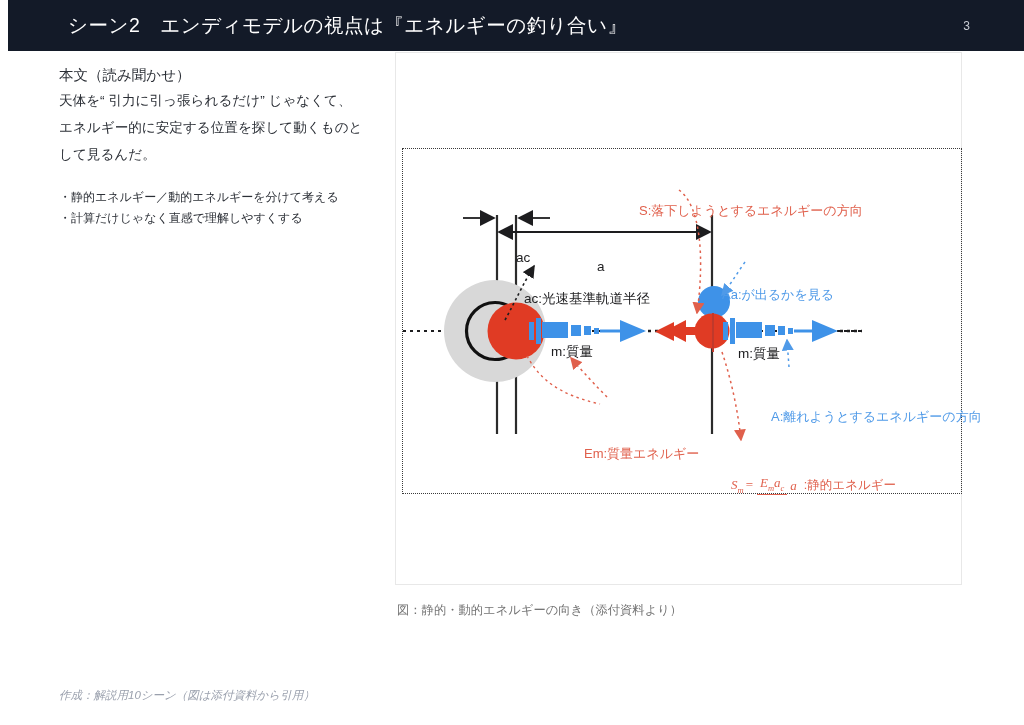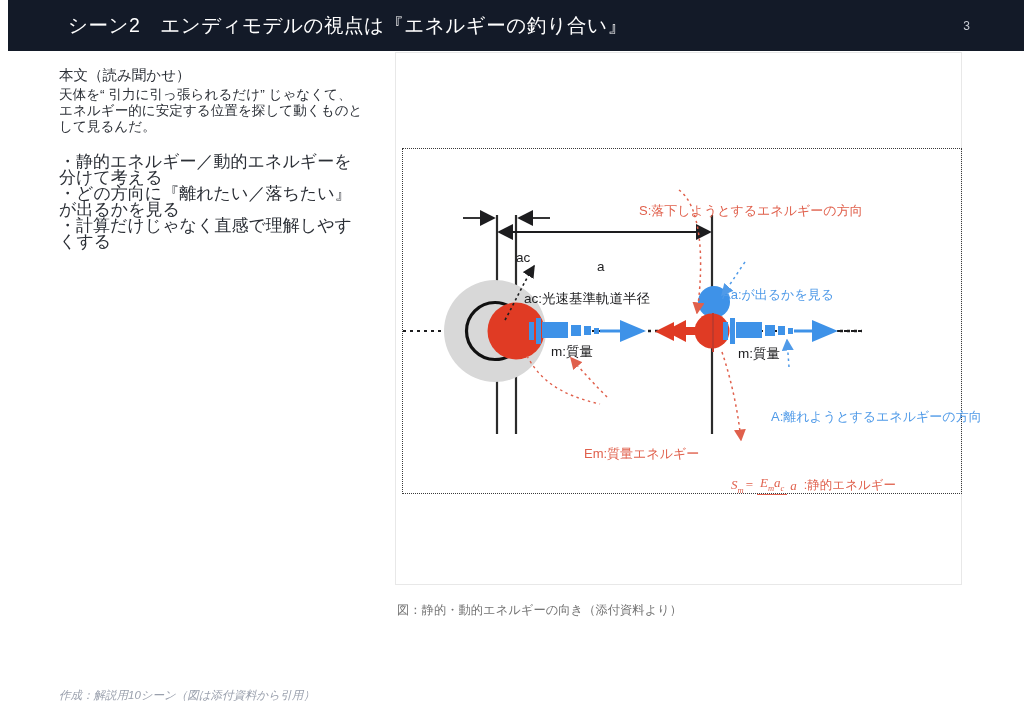--- a/index.html
+++ b/index.html
@@ -32,26 +32,26 @@
   }
 
   
   .left-col{
     position:absolute;left:59px;top:64px;width:305px;
   }
   .block-heading{
     font-size:14.5px;line-height:22px;color:#2b2f36;margin:0 0 1px 0;
   }
   .block-body{
-    font-size:13.6px;line-height:16px;color:#2b2f36;margin:0;
+    font-size:13.6px;line-height:27px;color:#2b2f36;margin:0;
     white-space:pre-line;
   }
   .points{margin-top:19px;}
   .point-item{
-    font-size:17px;line-height:16px;color:#2b2f36;
+    font-size:12px;line-height:21px;color:#2b2f36;
   }
 
   .footer-note{
     position:absolute;left:59px;top:688px;
     font-size:11.5px;color:#9aa0ad;font-style:italic;
   }
 
   
   .figure-panel{
     position:absolute;left:395px;top:52px;width:567px;height:533px;
@@ -106,21 +106,20 @@
 </div>
 
 <div class="left-col">
   <div class="block-heading">本文（読み聞かせ）</div>
   <div class="block-body">天体を“ 引力に引っ張られるだけ” じゃなくて、
 エネルギー的に安定する位置を探して動くものと
 して見るんだ。</div>
 
   <div class="points">
     <div class="point-item">・静的エネルギー／動的エネルギーを分けて考える</div>
-    <div class="point-item">・どの方向に『離れたい／落ちたい』が出るかを見る</div>
     <div class="point-item">・計算だけじゃなく直感で理解しやすくする</div>
   </div>
 </div>
 
 <div class="footer-note">作成：解説用10シーン（図は添付資料から引用）</div>
 
 <div class="figure-panel"></div>
 <div class="diagram-frame"></div>
 
 <div class="diagram-layer">

